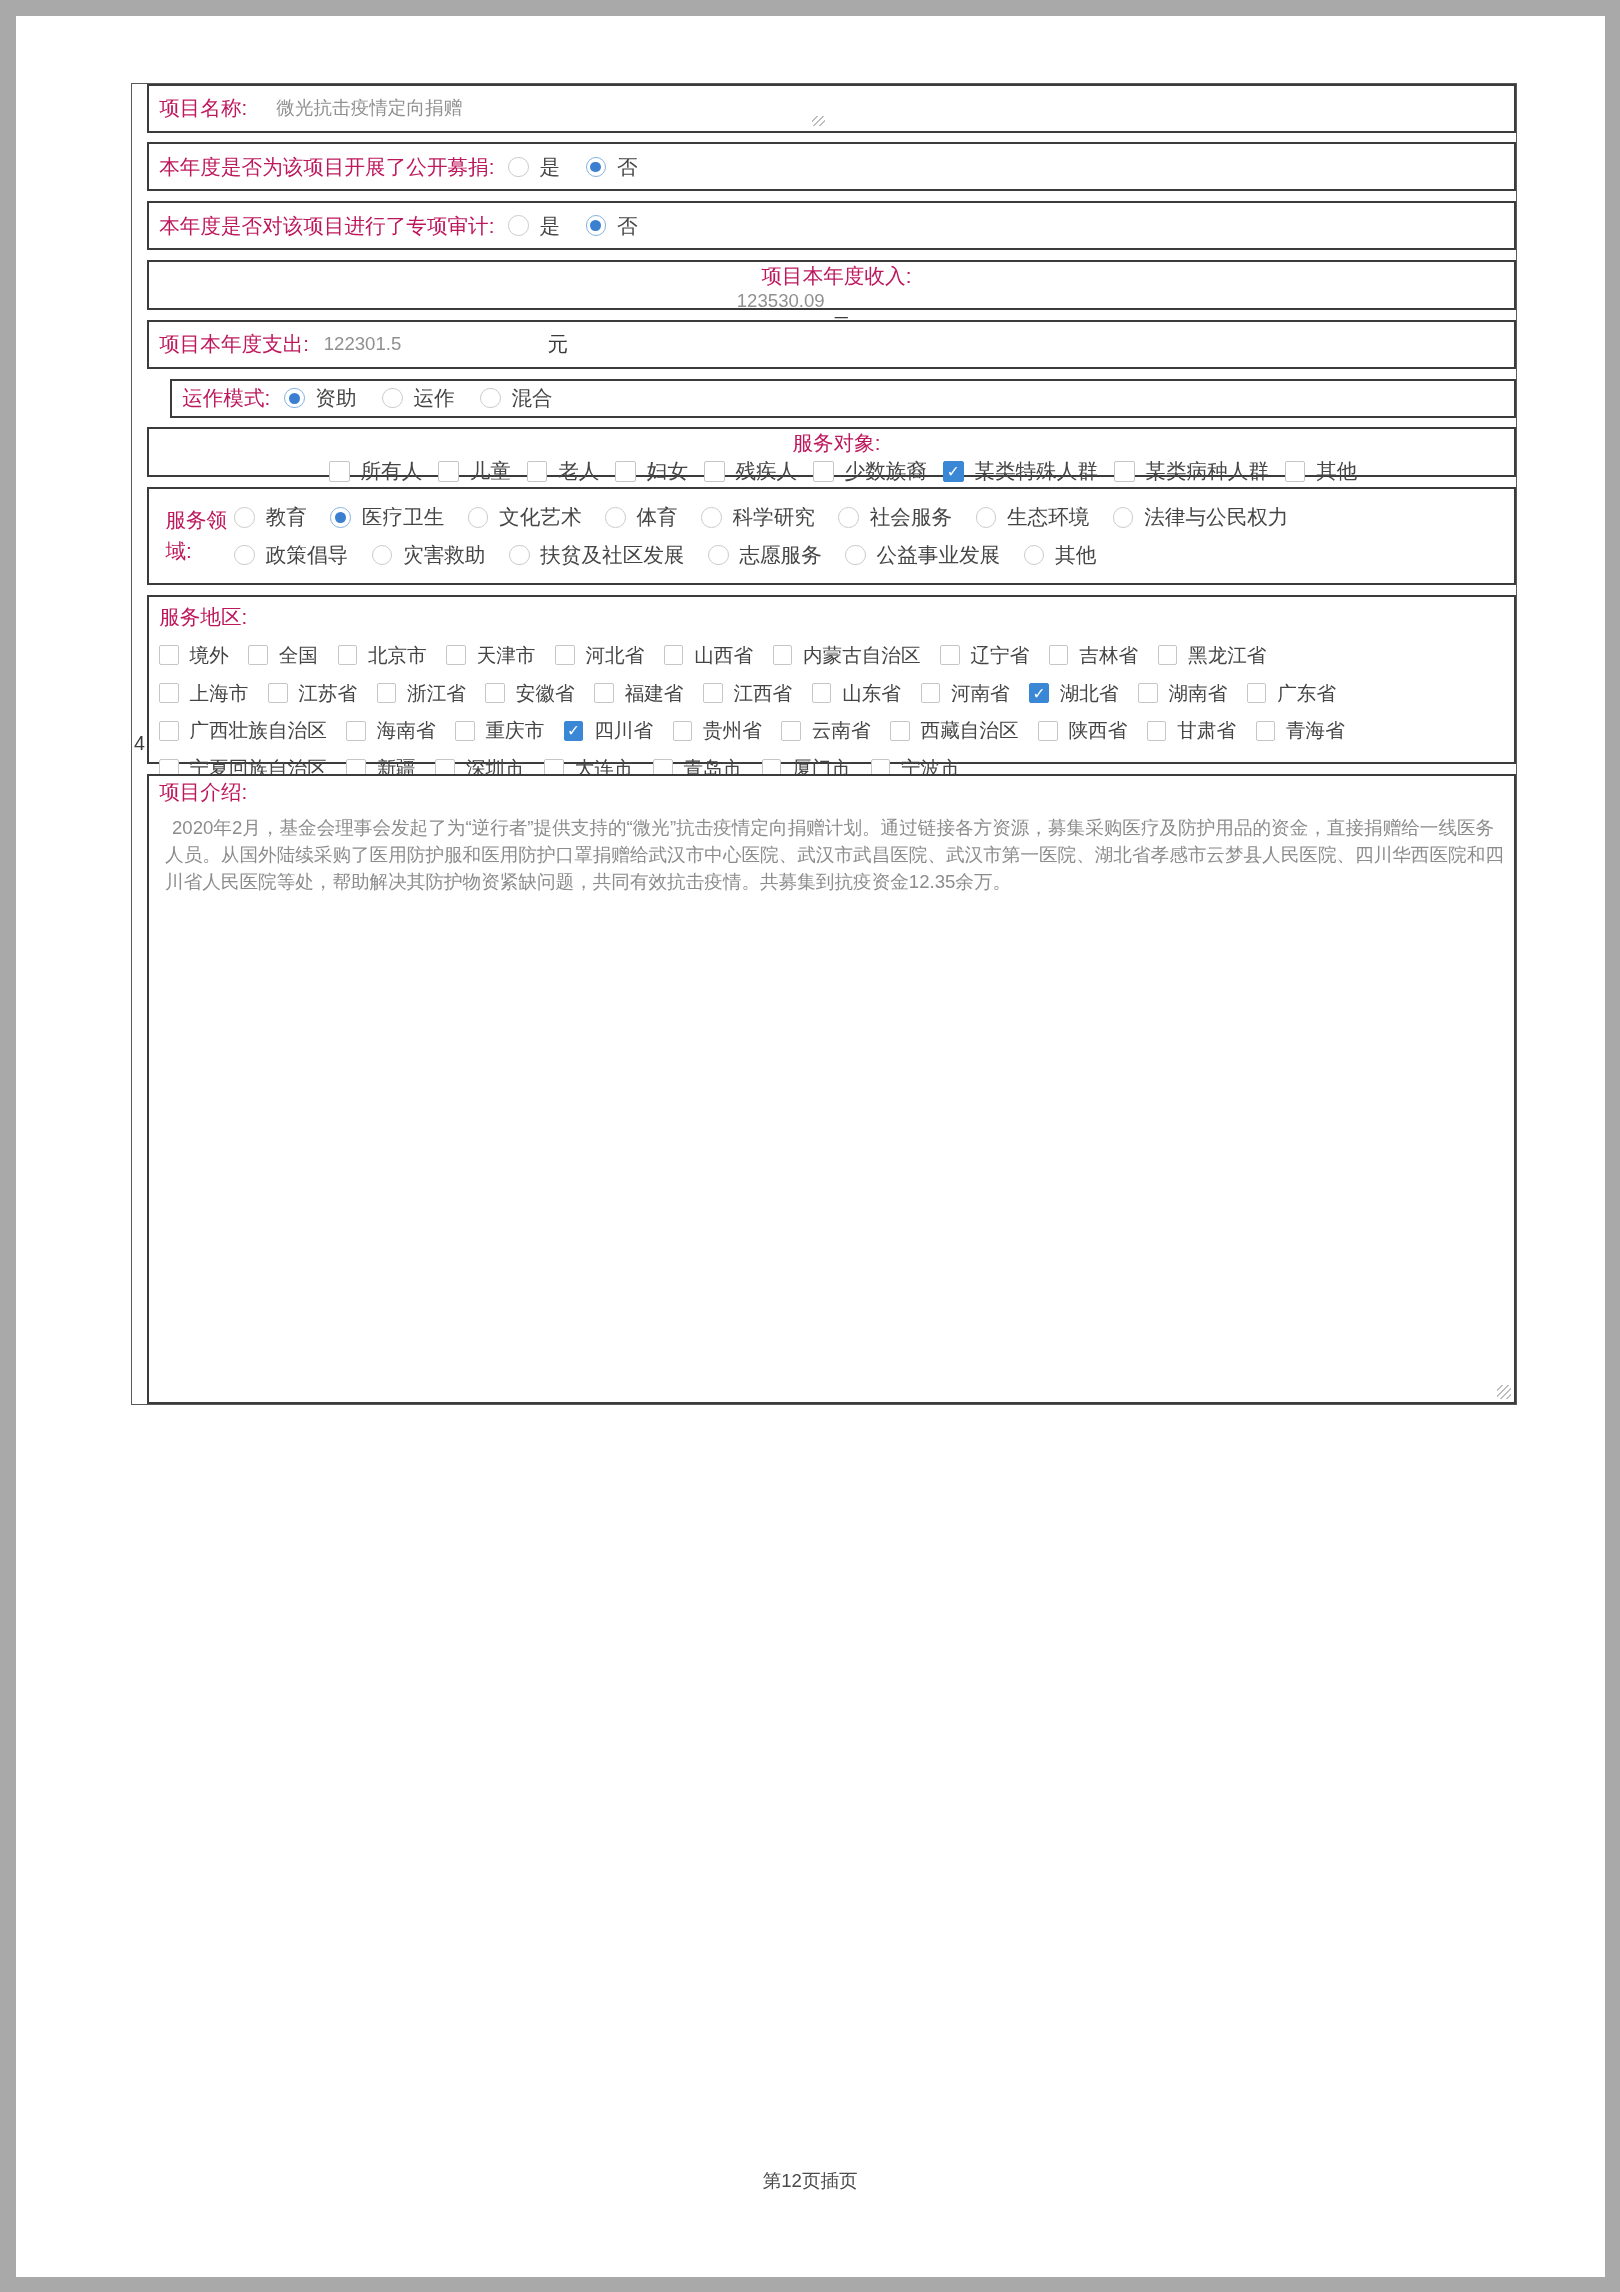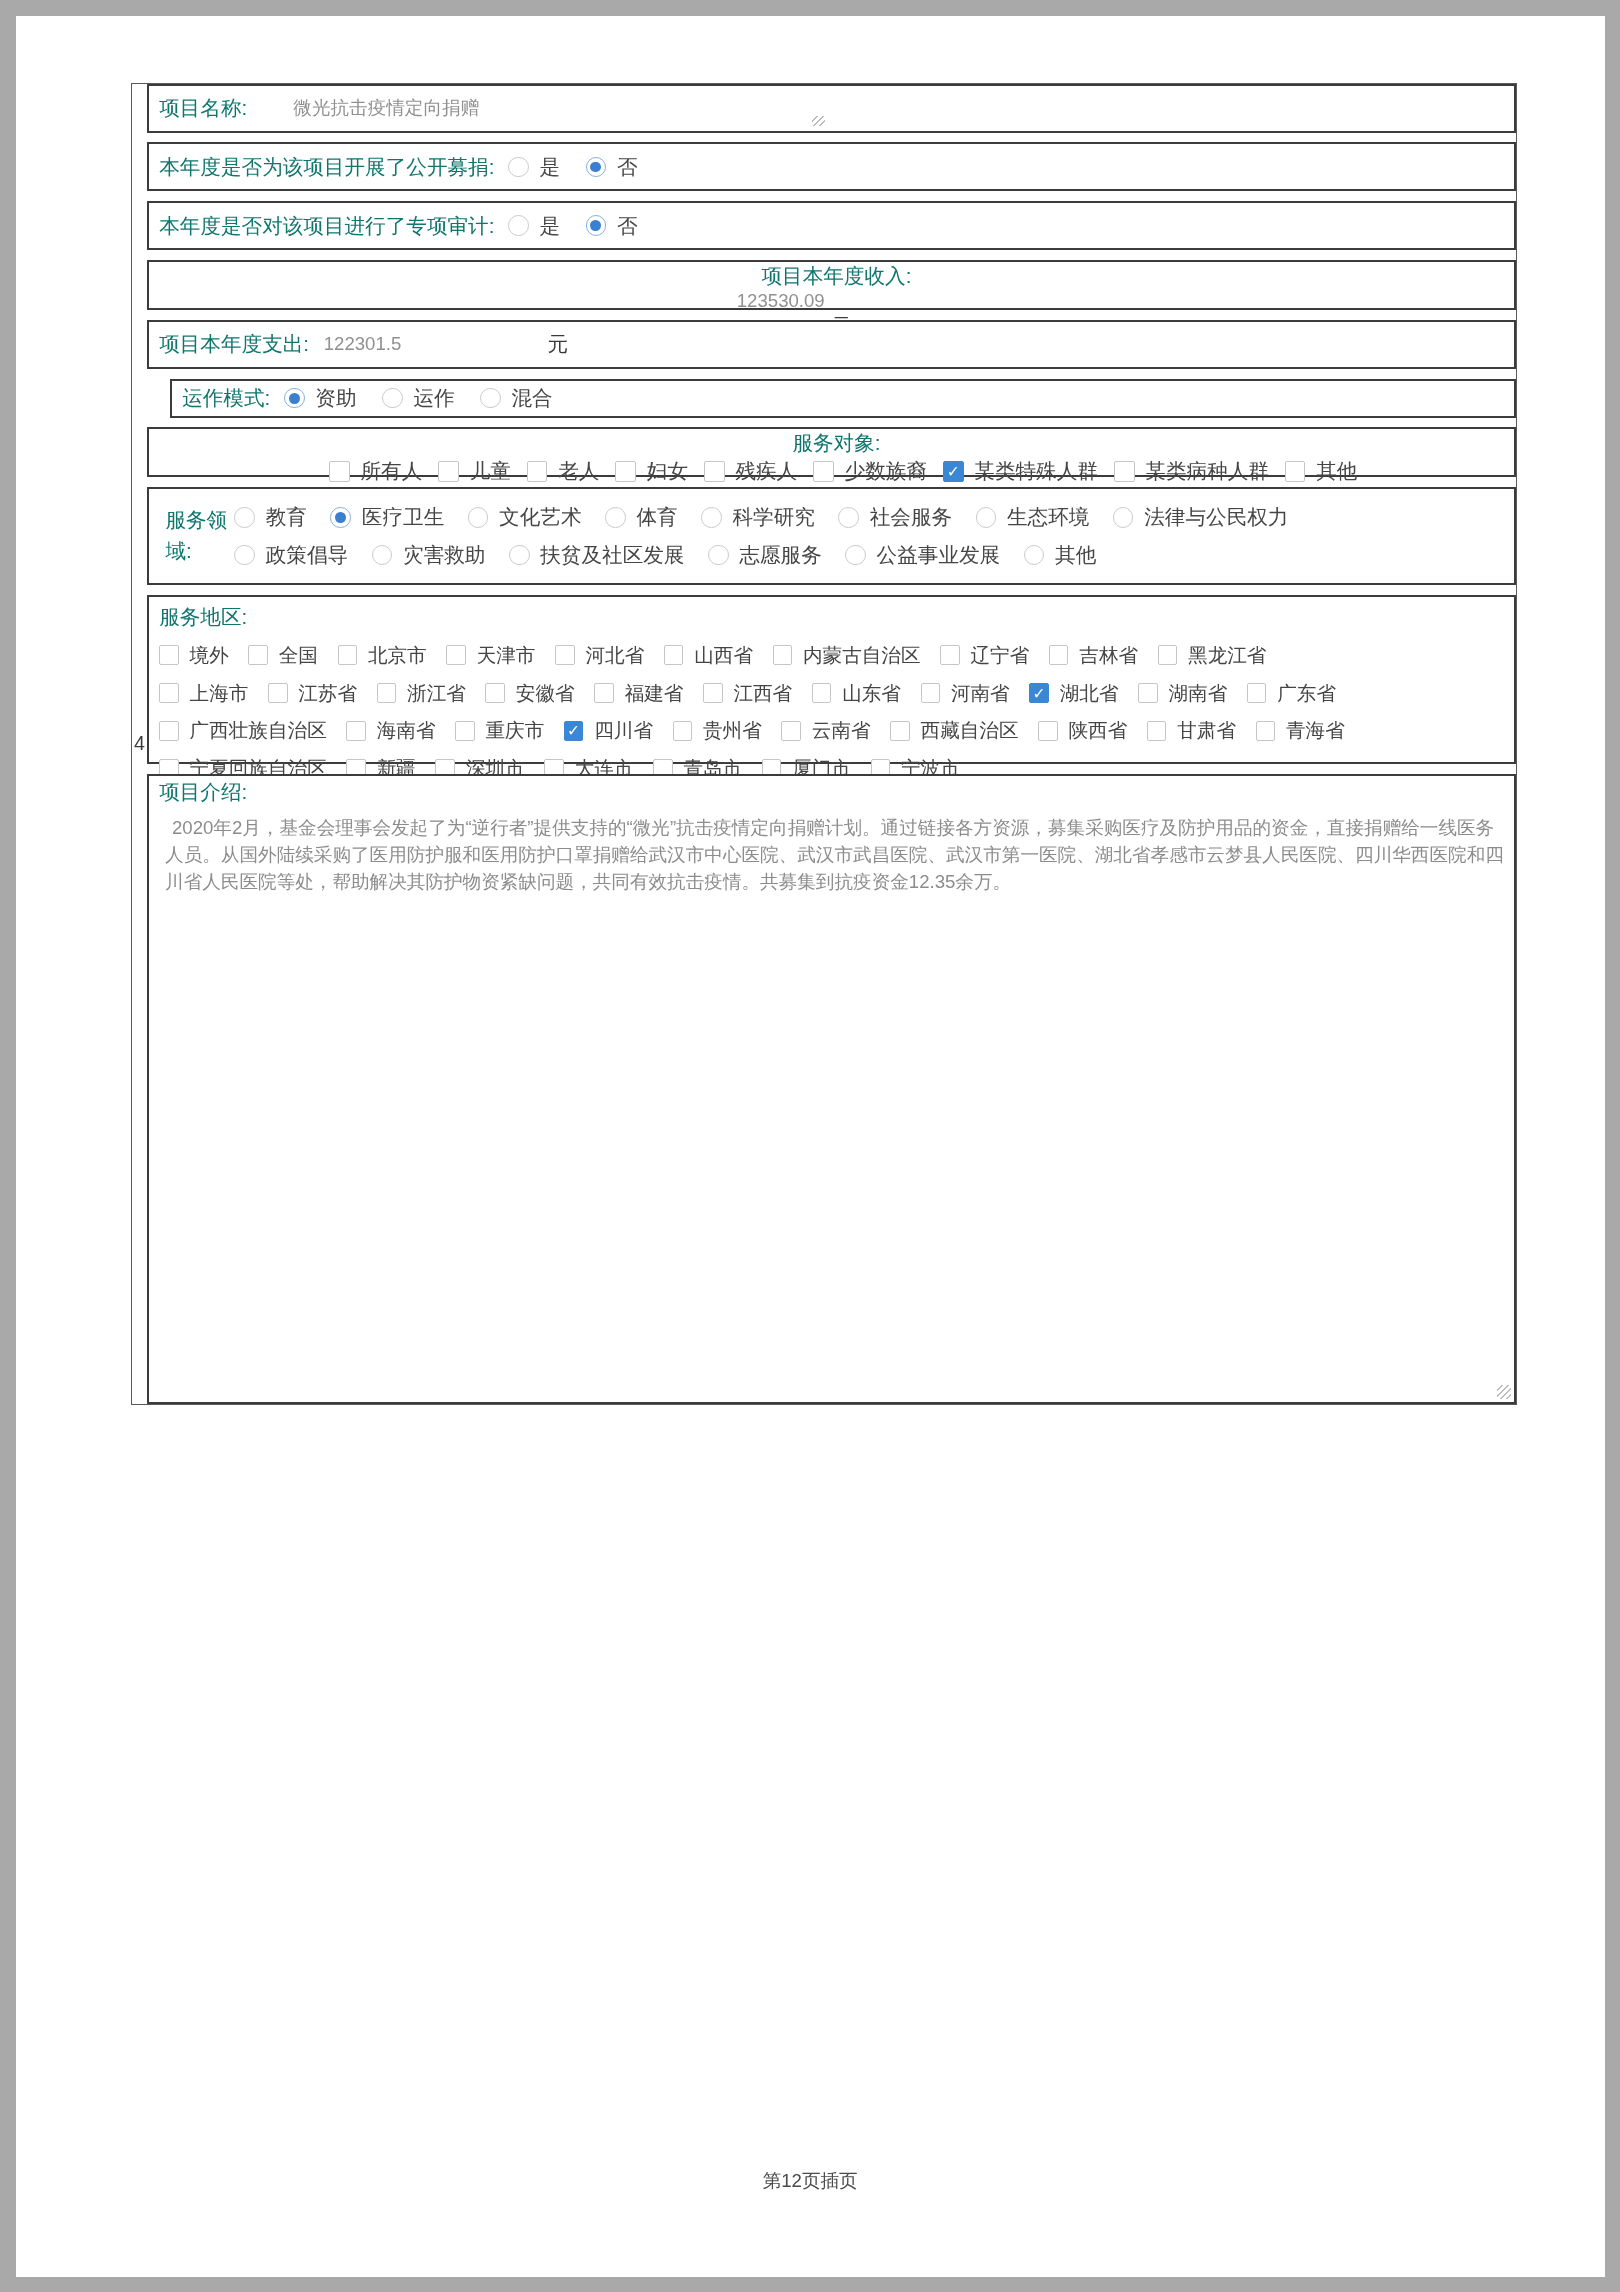--- a/index.html
+++ b/index.html
@@ -36,23 +36,23 @@
     position:relative;
     display:flex; align-items:center;
     padding-left:9.8px;
     font-size:20.6px; color:#3a3a3a;
     flex:none;
   }
   .h50{height:49px;} .h51{height:50px;flex-direction:column;} .h46{height:39px;margin-left:23px;}
   .h100{height:98px;padding-left:16px;} .h172{height:169px;}
   .grow{flex:1 1 auto;}
 
-  .lbl { color:#0f766e; white-space:nowrap; }
+  .lbl { color:#be185d; white-space:nowrap; }
   .val-gray { color:#909090; font-size:18.6px; }
-  .gap30 { margin-left:46px; }
+  .gap30 { margin-left:29px; }
   .gap15 { margin-left:14.7px; }
   .num-val { display:inline-block; width:214px; }
   .unit { color:#3a3a3a; margin-left:9.8px; }
 
   .opts { display:flex; align-items:center; flex-wrap:nowrap; white-space:nowrap; }
   .opts.ml14 { margin-left:13.7px; }
   .opt { display:inline-flex; align-items:center; }
   .opt + .opt { margin-left:25.5px; }
   .opts.tight .opt + .opt { margin-left:16px; }
   .opts.area .opt + .opt { margin-left:19.6px; }

